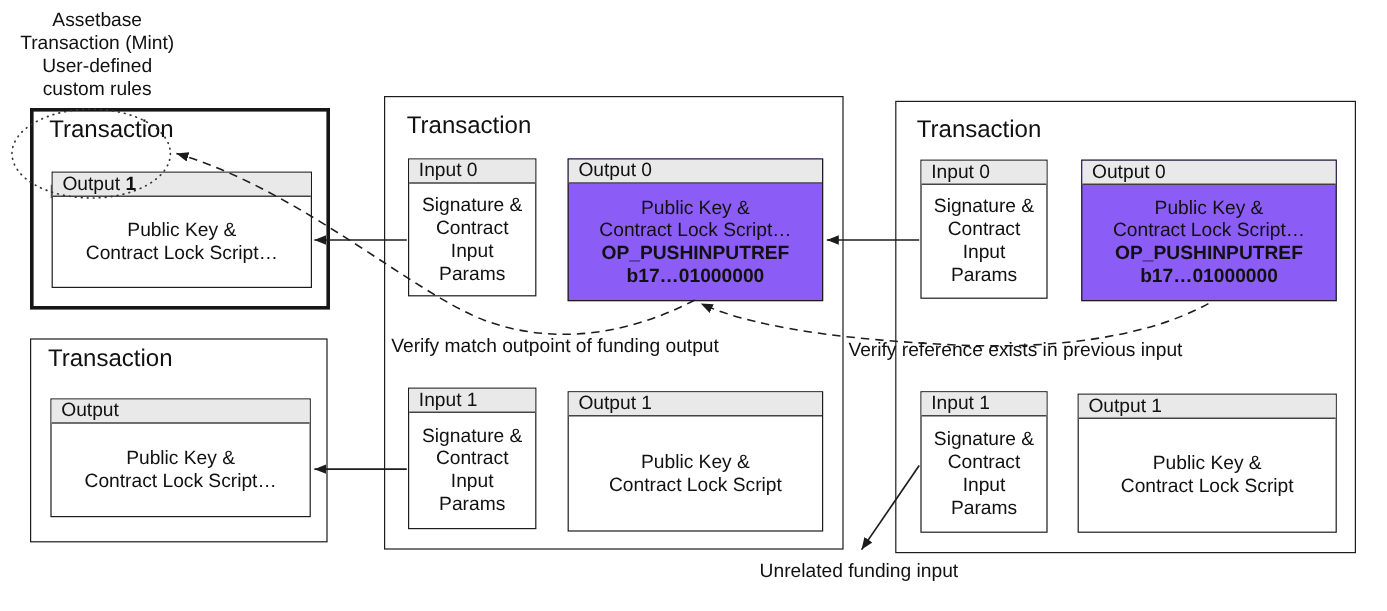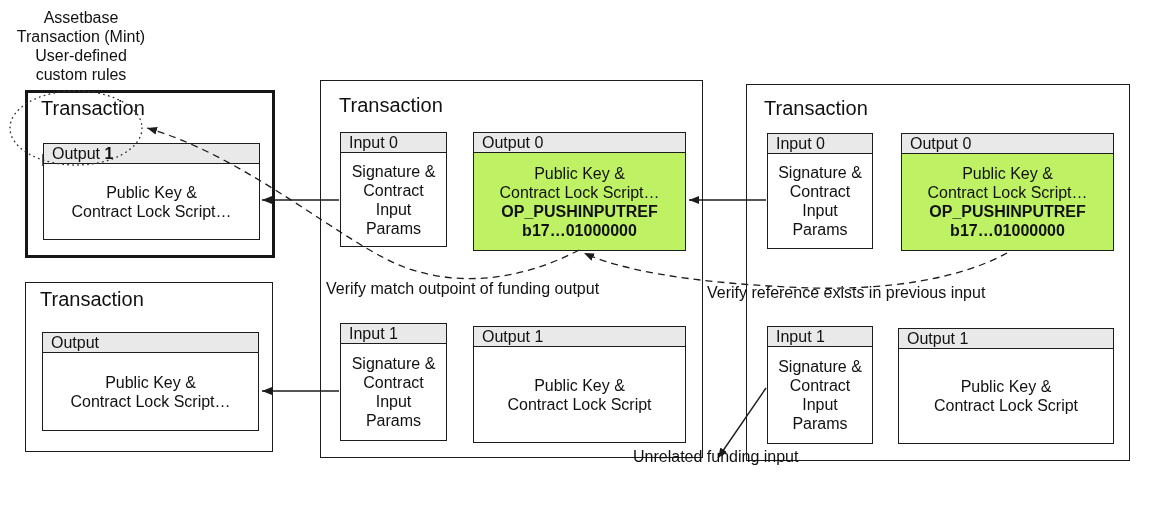--- a/index.html
+++ b/index.html
@@ -13,21 +13,21 @@
     position:absolute;left:6px;top:8px;width:150px;text-align:center;
     font-size:16px;line-height:19px;
   }
   .txbox{position:absolute;border:1.6px solid #1c1c1c;background:#fff;box-sizing:border-box;}
   .txbox.bold{border-width:3px;border-color:#161616;}
   .txtitle{position:absolute;font-size:20px;line-height:17px;}
   .hashline{position:absolute;font-size:16px;line-height:17px;}
   .hashline b{letter-spacing:0.3px;}
   .subbox{position:absolute;border:1.5px solid #1c1c1c;background:#ffffff;box-sizing:border-box;
           display:flex;flex-direction:column;}
-  .subbox.gray{background:#bef264;}
+  .subbox.gray{background:#8b5cf6;}
   .subhead{height:20px;background:#e9e9e9;border-bottom:1.5px solid #1c1c1c;
            font-size:16px;line-height:19px;padding-left:8px;box-sizing:border-box;flex:0 0 auto;}
   .subbody{flex:1 1 auto;display:flex;flex-direction:column;align-items:center;justify-content:center;
            text-align:center;font-size:16px;line-height:19px;}
   .note{position:absolute;font-size:16px;line-height:18px;}
   svg.overlay{position:absolute;left:0;top:0;width:1156px;height:509px;pointer-events:none;}
 </style>
 </head>
 <body>
 
@@ -132,21 +132,21 @@
       <div class="subhead">Output 1</div>
       <div class="subbody">
           <span class="pre">Public Key &amp;
 Contract Lock Script</span>
         </div>
     </div>
   </div>
 
   <div class="note" style="left:326px;top:280px;">Verify match outpoint of funding output</div>
   <div class="note" style="left:707px;top:284px;">Verify reference exists in previous input</div>
-  <div class="note" style="left:633px;top:448px;text-align:center;">Unrelated funding input</div>
+  <div class="note" style="left:633px;top:468px;text-align:center;">Unrelated funding input</div>
 
   <svg class="overlay" viewBox="0 0 1156 509">
     <defs>
       <marker id="ah" markerWidth="11" markerHeight="9" refX="10" refY="4" orient="auto" markerUnits="userSpaceOnUse">
         <path d="M0,0 L10,4 L0,8 z" fill="#1c1c1c"></path>
       </marker>
     </defs>
 
     <ellipse cx="76" cy="128" rx="66" ry="37" fill="none" stroke="#333" stroke-width="1.4" stroke-dasharray="0.6 4.4" stroke-linecap="round"></ellipse>
 

